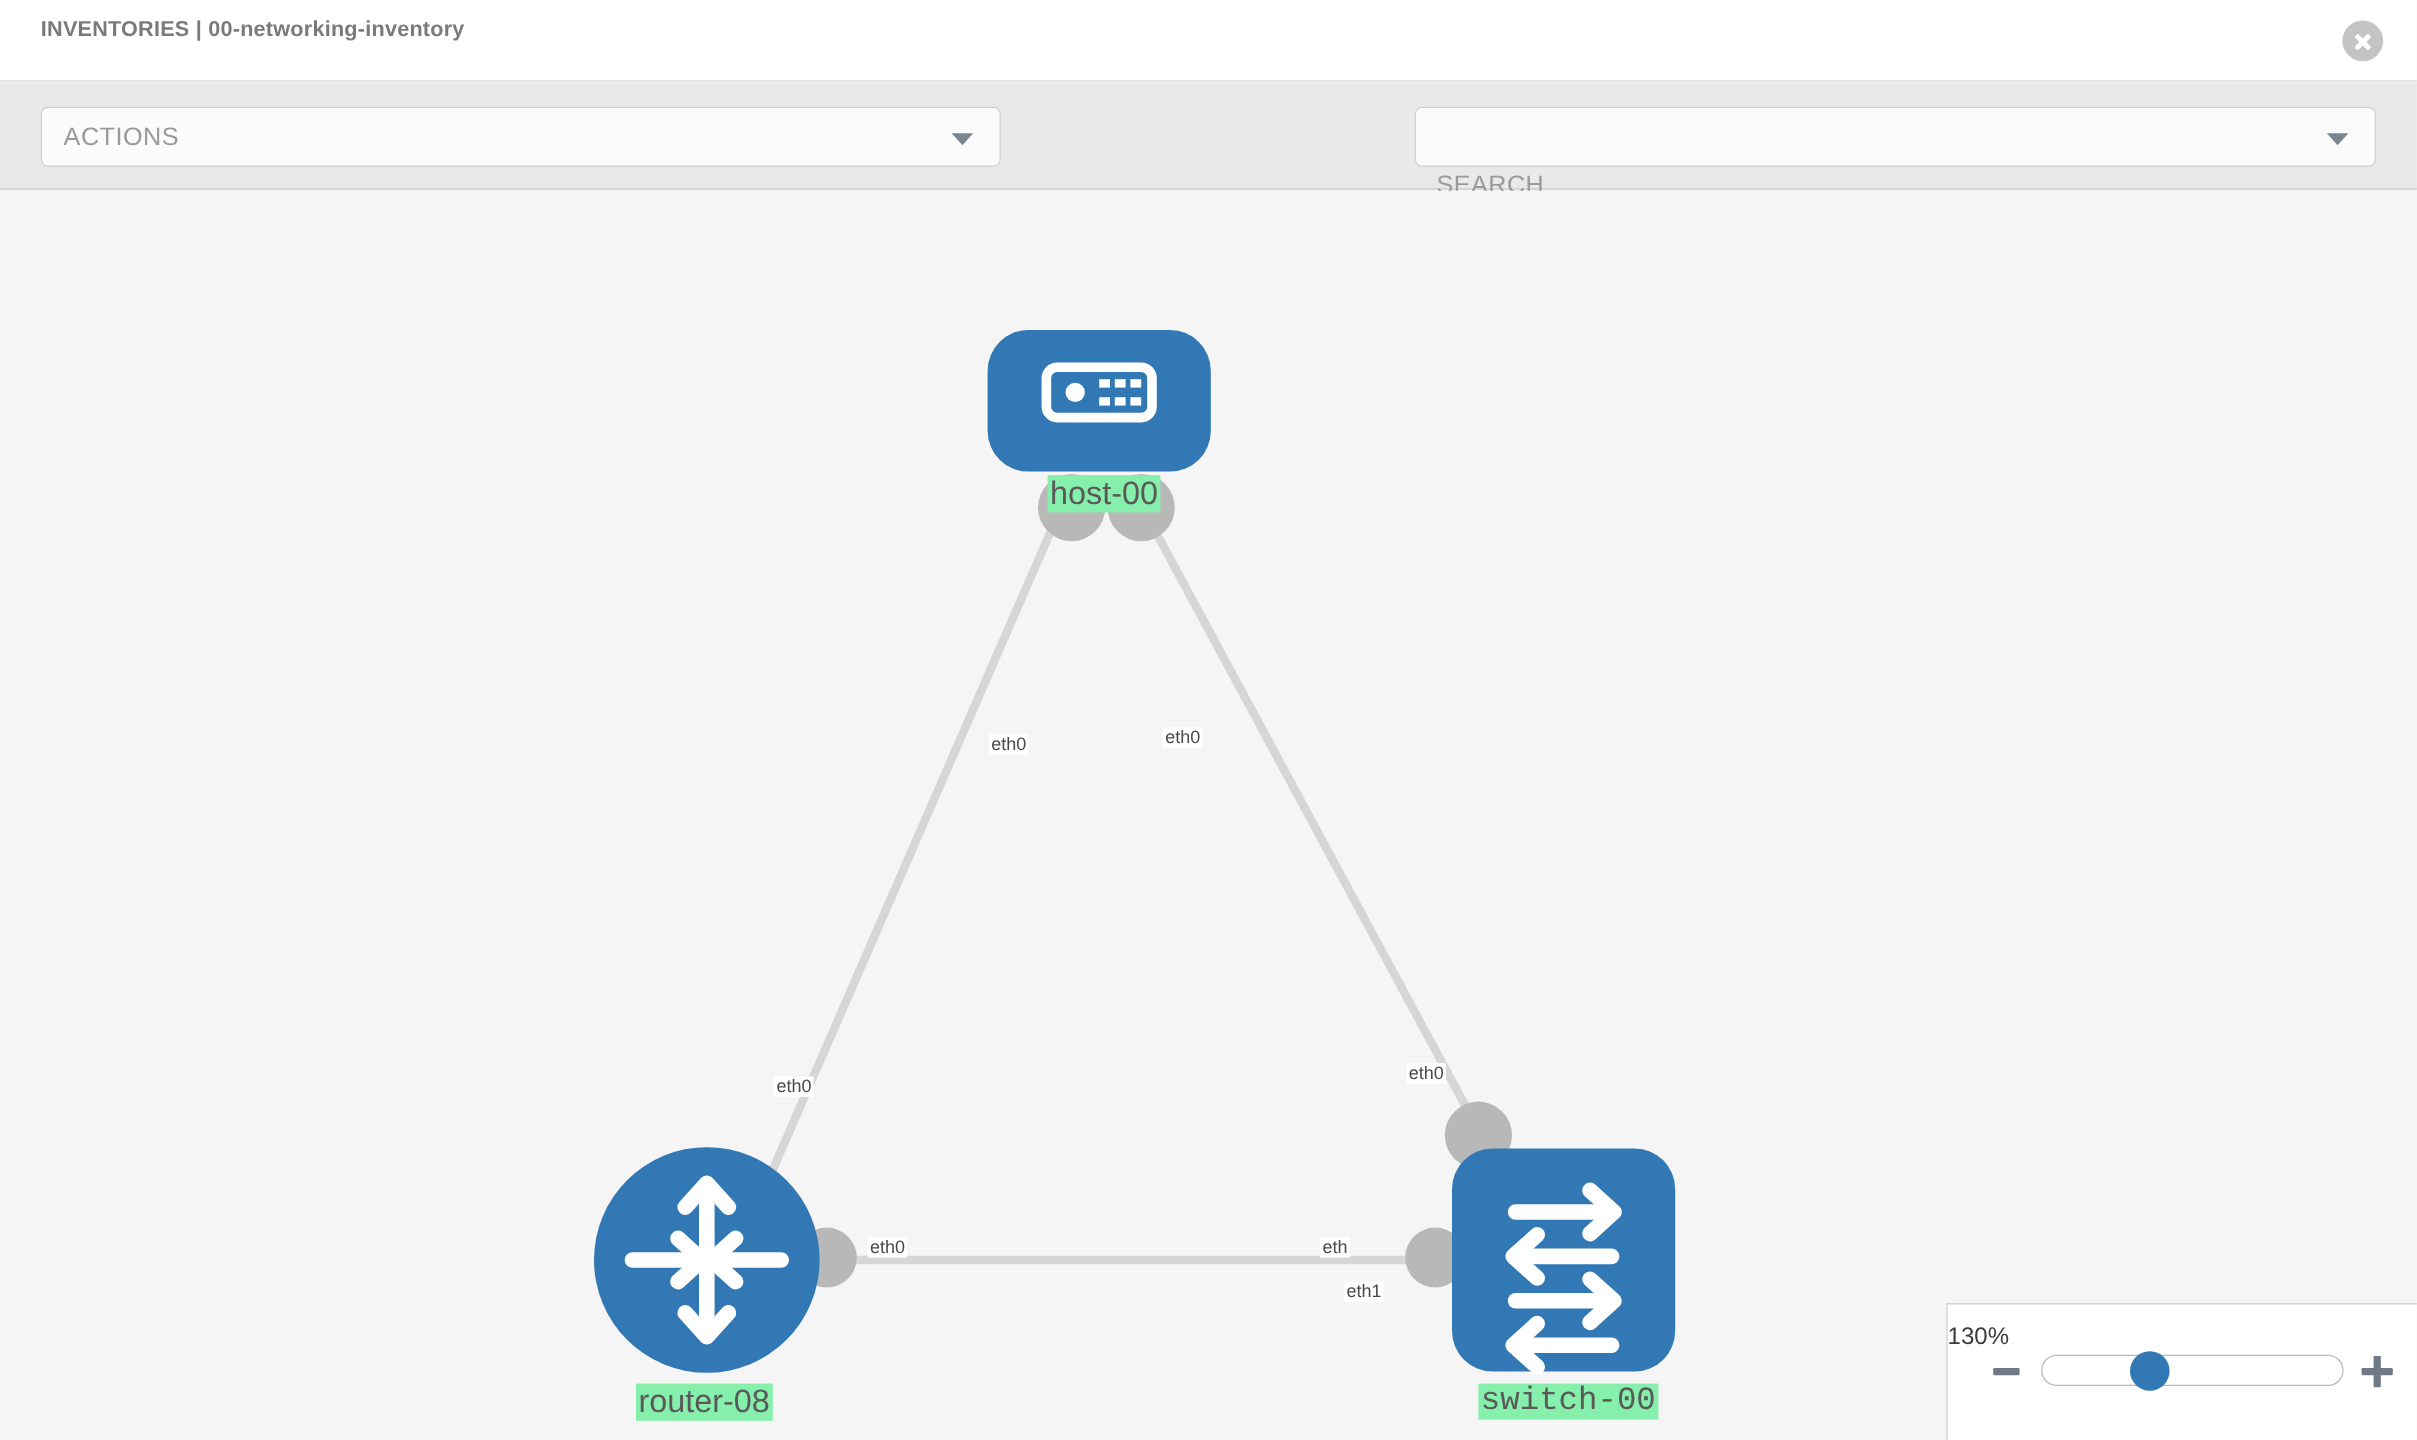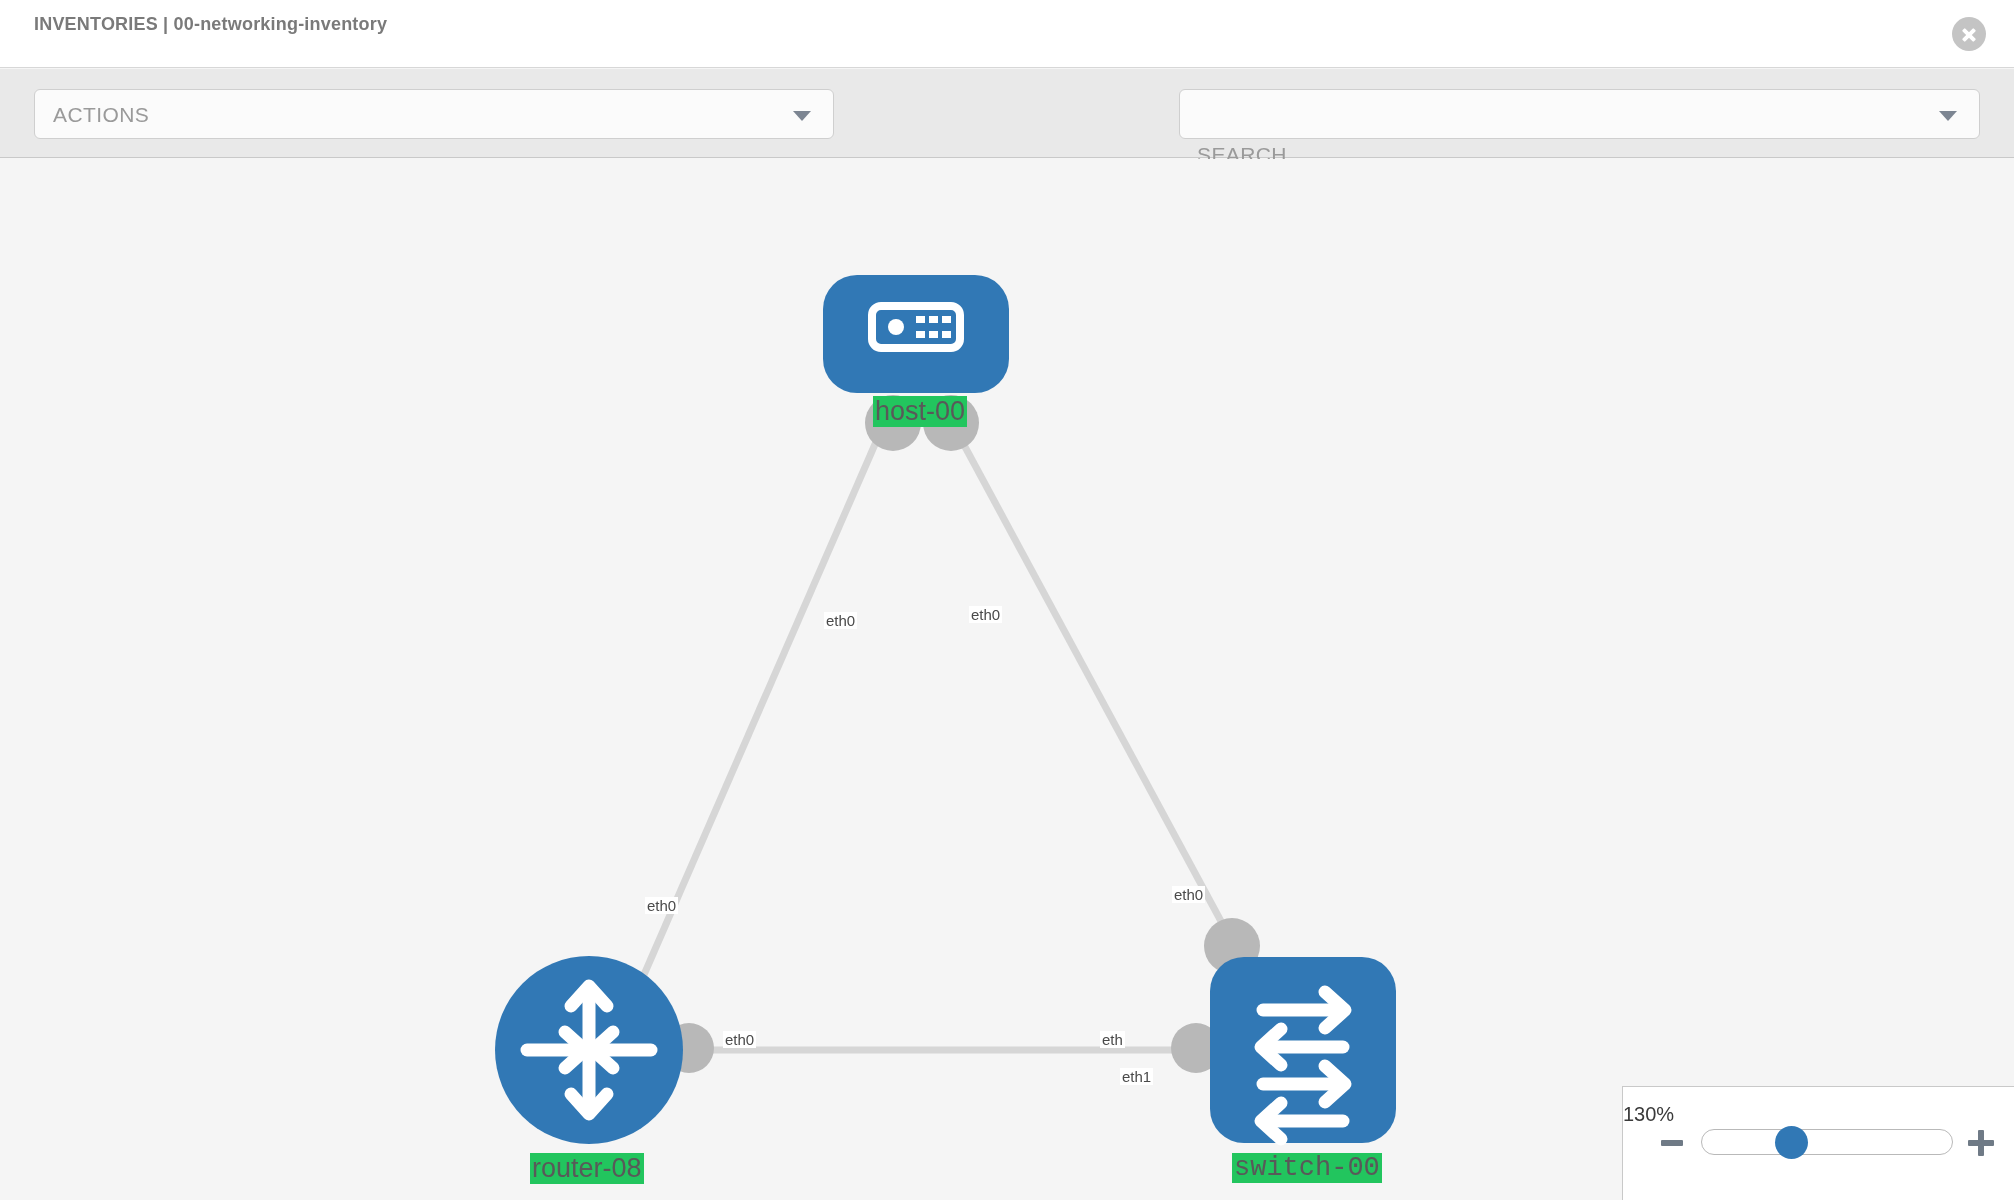--- a/index.html
+++ b/index.html
@@ -96,21 +96,21 @@
     width: 2014px; height: 1041px;
     background: #f5f5f5;
     overflow: hidden;
   }
   .topology-svg { position: absolute; left: 0; top: 0; }
 
   
   .node-label {
     position: absolute;
     font-size: 27px; color: #595959;
-    background: #22c55e;
+    background: #86efac;
     white-space: nowrap;
     padding: 0 2px;
   }
   .iface-label {
     position: absolute;
     font-size: 15px; color: #4a4a4a;
     background: #ffffff;
     white-space: nowrap;
     padding: 0 2px;
   }

